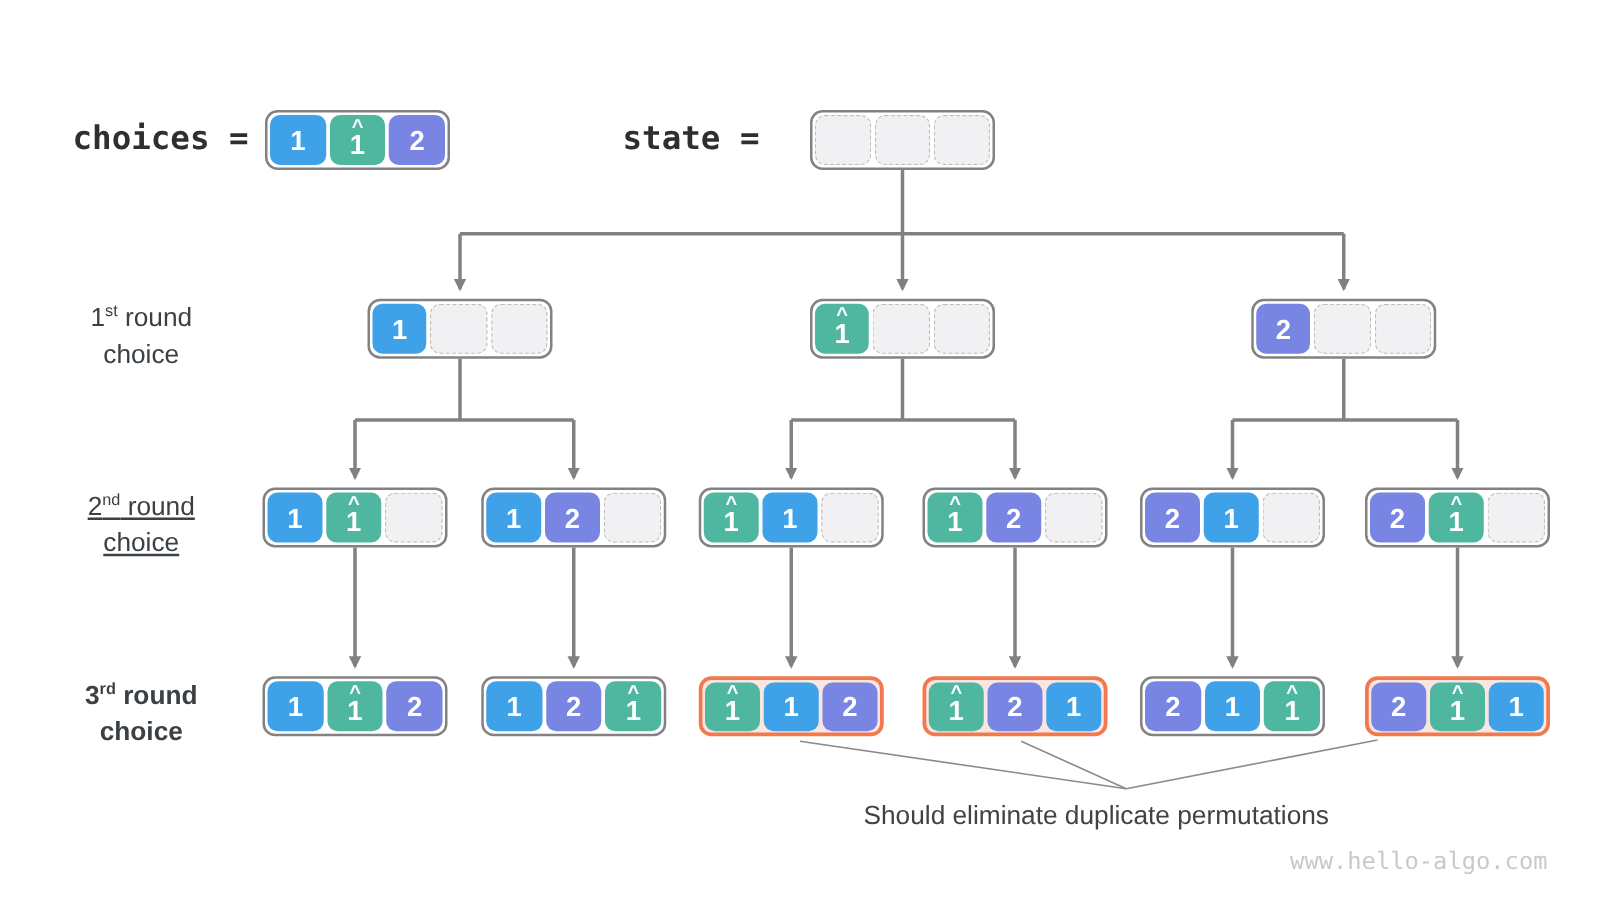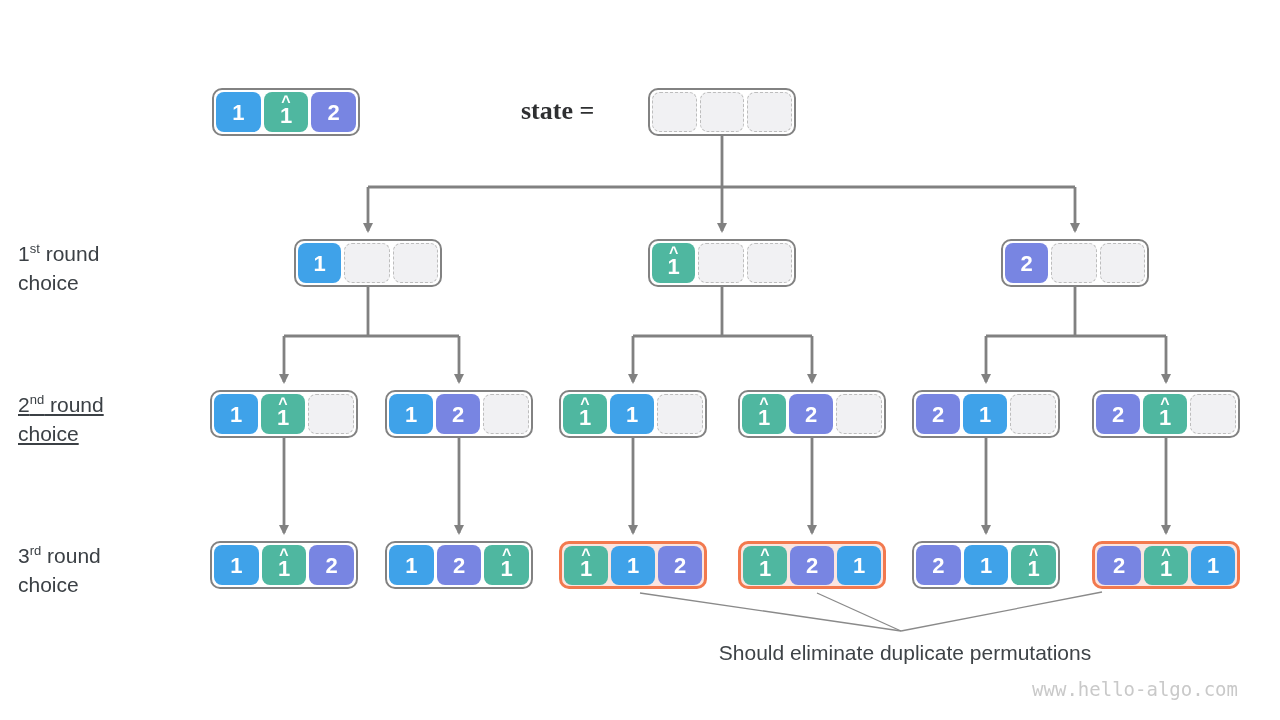--- a/index.html
+++ b/index.html
@@ -29,21 +29,21 @@
   .cell.purple { background:var(--purple); }
   .cell .num { color:var(--cell-text); font-weight:700; font-size:22px; line-height:21px; }
   .cell .hat { color:var(--cell-text); font-weight:700; font-size:16px; line-height:7px; height:7px; display:block; }
 
   .eqlabel {
     position:absolute; z-index:2; white-space:pre;
     font-family:"DejaVu Sans Mono", monospace; font-weight:700; font-size:26px;
     color:#2e2f31;
   }
   .rowlabel {
-    position:absolute; z-index:2; width:190px; text-align:left;
+    position:absolute; z-index:2; width:190px; text-align:center;
     font-size:21px; line-height:29px; color:var(--label-text);
   }
   .rowlabel sup { font-size:13px; }
 
   .annotation {
     position:absolute; z-index:2; transform:translateX(-50%); white-space:nowrap;
     font-size:21px; color:#3e4347;
   }
   .watermark {
     position:absolute; z-index:2; transform:translateX(-100%); white-space:nowrap;
@@ -81,23 +81,24 @@
       <line x1="459" y1="438" x2="459" y2="533" stroke="#818181" stroke-width="2.8" marker-end="url(#ah)"></line>
       <line x1="633" y1="438" x2="633" y2="533" stroke="#818181" stroke-width="2.8" marker-end="url(#ah)"></line>
       <line x1="812" y1="438" x2="812" y2="533" stroke="#818181" stroke-width="2.8" marker-end="url(#ah)"></line>
       <line x1="986" y1="438" x2="986" y2="533" stroke="#818181" stroke-width="2.8" marker-end="url(#ah)"></line>
       <line x1="1166" y1="438" x2="1166" y2="533" stroke="#818181" stroke-width="2.8" marker-end="url(#ah)"></line>
       <line x1="640" y1="593" x2="901" y2="631" stroke="#8A8A8A" stroke-width="1.3"></line>
       <line x1="817" y1="593" x2="901" y2="631" stroke="#8A8A8A" stroke-width="1.3"></line>
       <line x1="1102" y1="592" x2="901" y2="631" stroke="#8A8A8A" stroke-width="1.3"></line>
     </svg>
 
-  <div class="eqlabel" style="left:521px; top:96px;font-family:Liberation Serif, serif;">state =</div>
-
-  <div class="annotation" style="left:905px; top:641px;">Should eliminate duplicate permutations</div>
+  <div class="eqlabel" style="left:58px; top:96px;">choices =</div>
+  <div class="eqlabel" style="left:498px; top:96px;">state =</div>
+
+  <div class="annotation" style="left:877px; top:641px;">Should eliminate duplicate permutations</div>
 
   <div class="watermark" style="left:1238px; top:678px;">www.hello-algo.com</div>
 <div class="abox" style="left: 212px; top: 88px;">
       <div class="cell filled blue">
         <span class="num">1</span>
       </div>
       <div class="cell filled teal">
         <span class="hat">^</span>
         <span class="num">1</span>
       </div>
@@ -257,14 +258,14 @@
       <div class="cell filled teal">
         <span class="hat">^</span>
         <span class="num">1</span>
       </div>
       <div class="cell filled blue">
         <span class="num">1</span>
       </div>
     </div>
     <div class="rowlabel" style="left: 18px; top: 234px;"><span>1</span><sup>st</sup><span> round</span><div>choice</div></div>
     <div class="rowlabel" style="left: 18px; top: 385px; text-decoration: underline;"><span>2</span><sup>nd</sup><span> round</span><div>choice</div></div>
-    <div class="rowlabel" style="left: 18px; top: 536px;"><span>3</span><sup>rd</sup><span> round</span><div>choice</div></div>
+    <div class="rowlabel" style="left: 18px; top: 536px; font-weight: bold;"><span>3</span><sup>rd</sup><span> round</span><div>choice</div></div>
   </div>
 
 </body></html>

